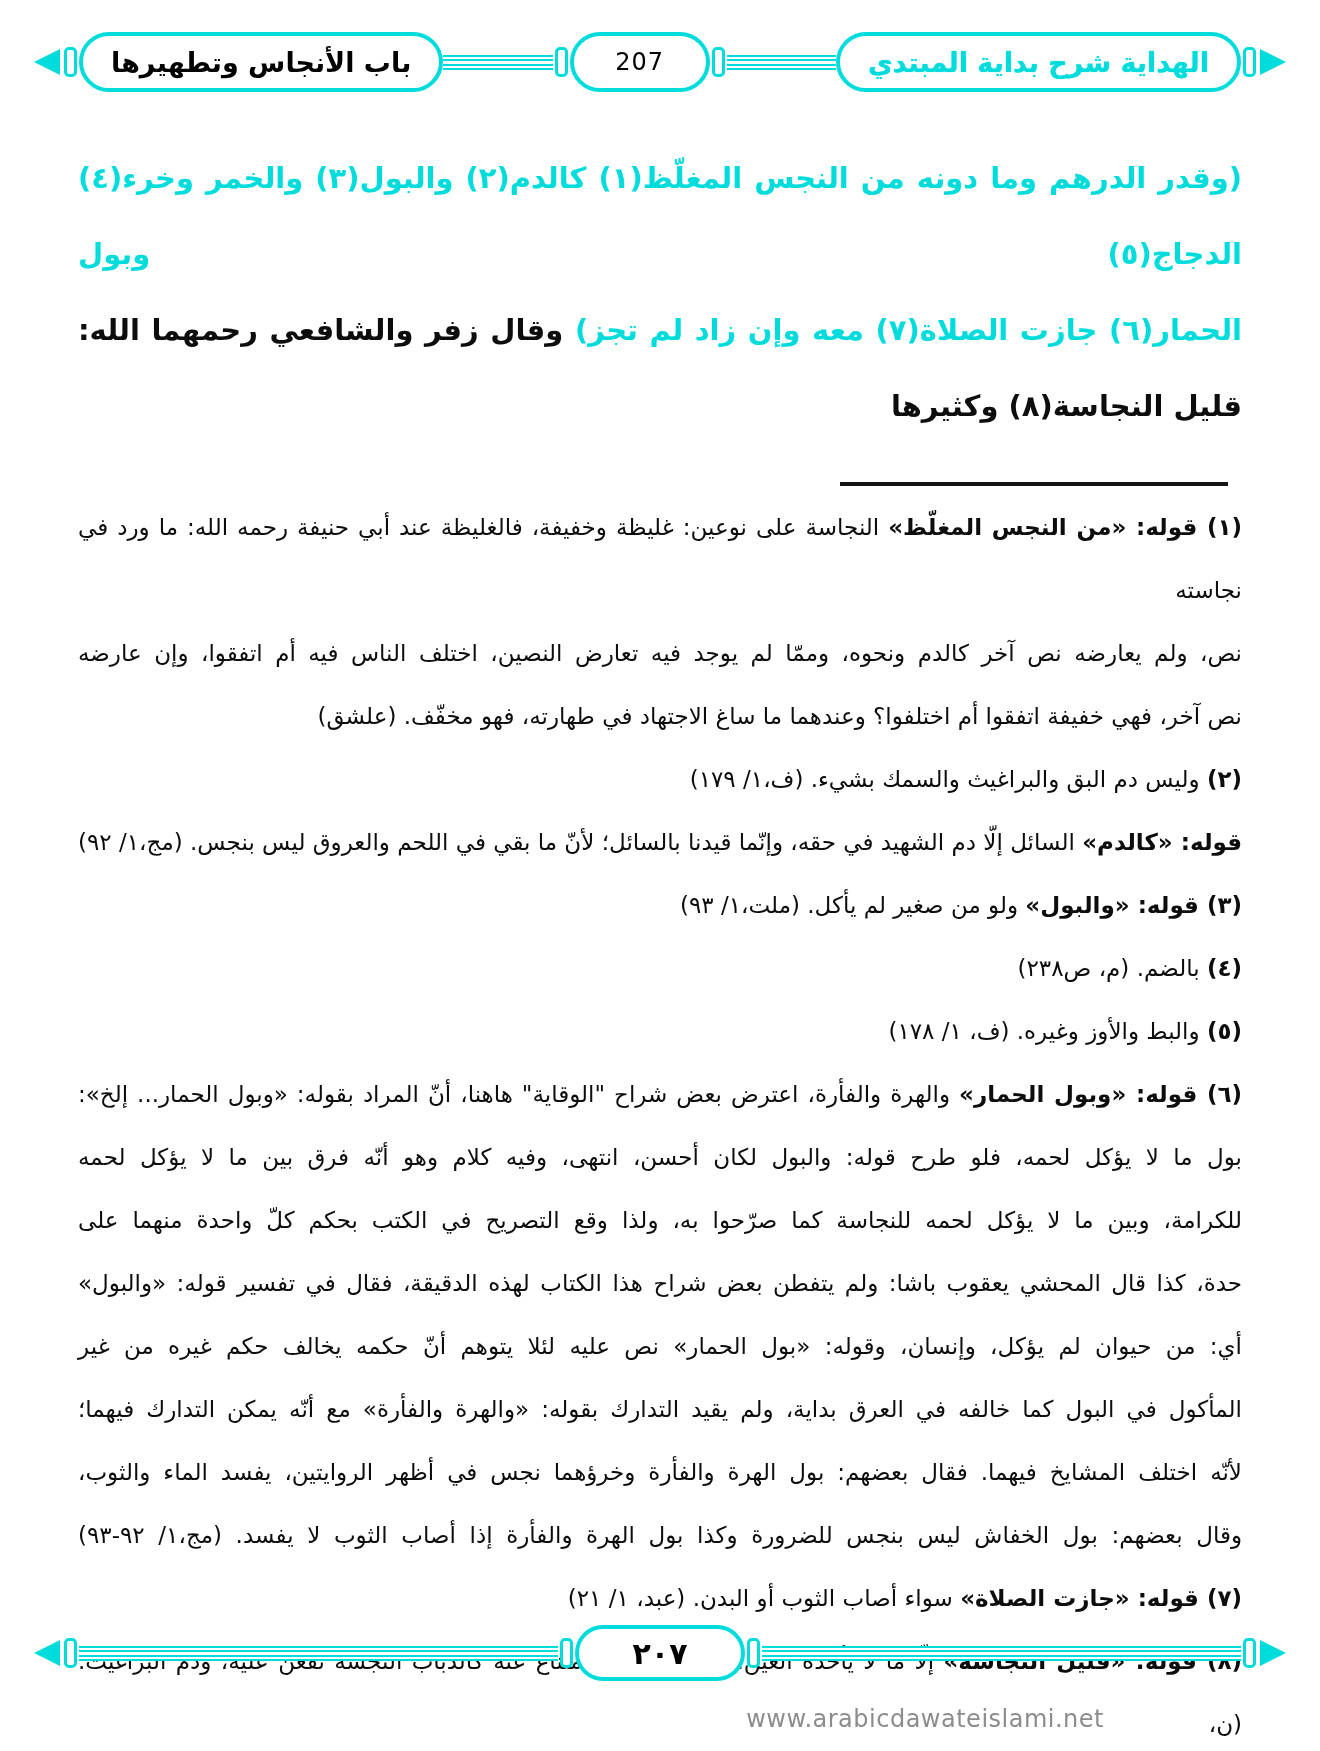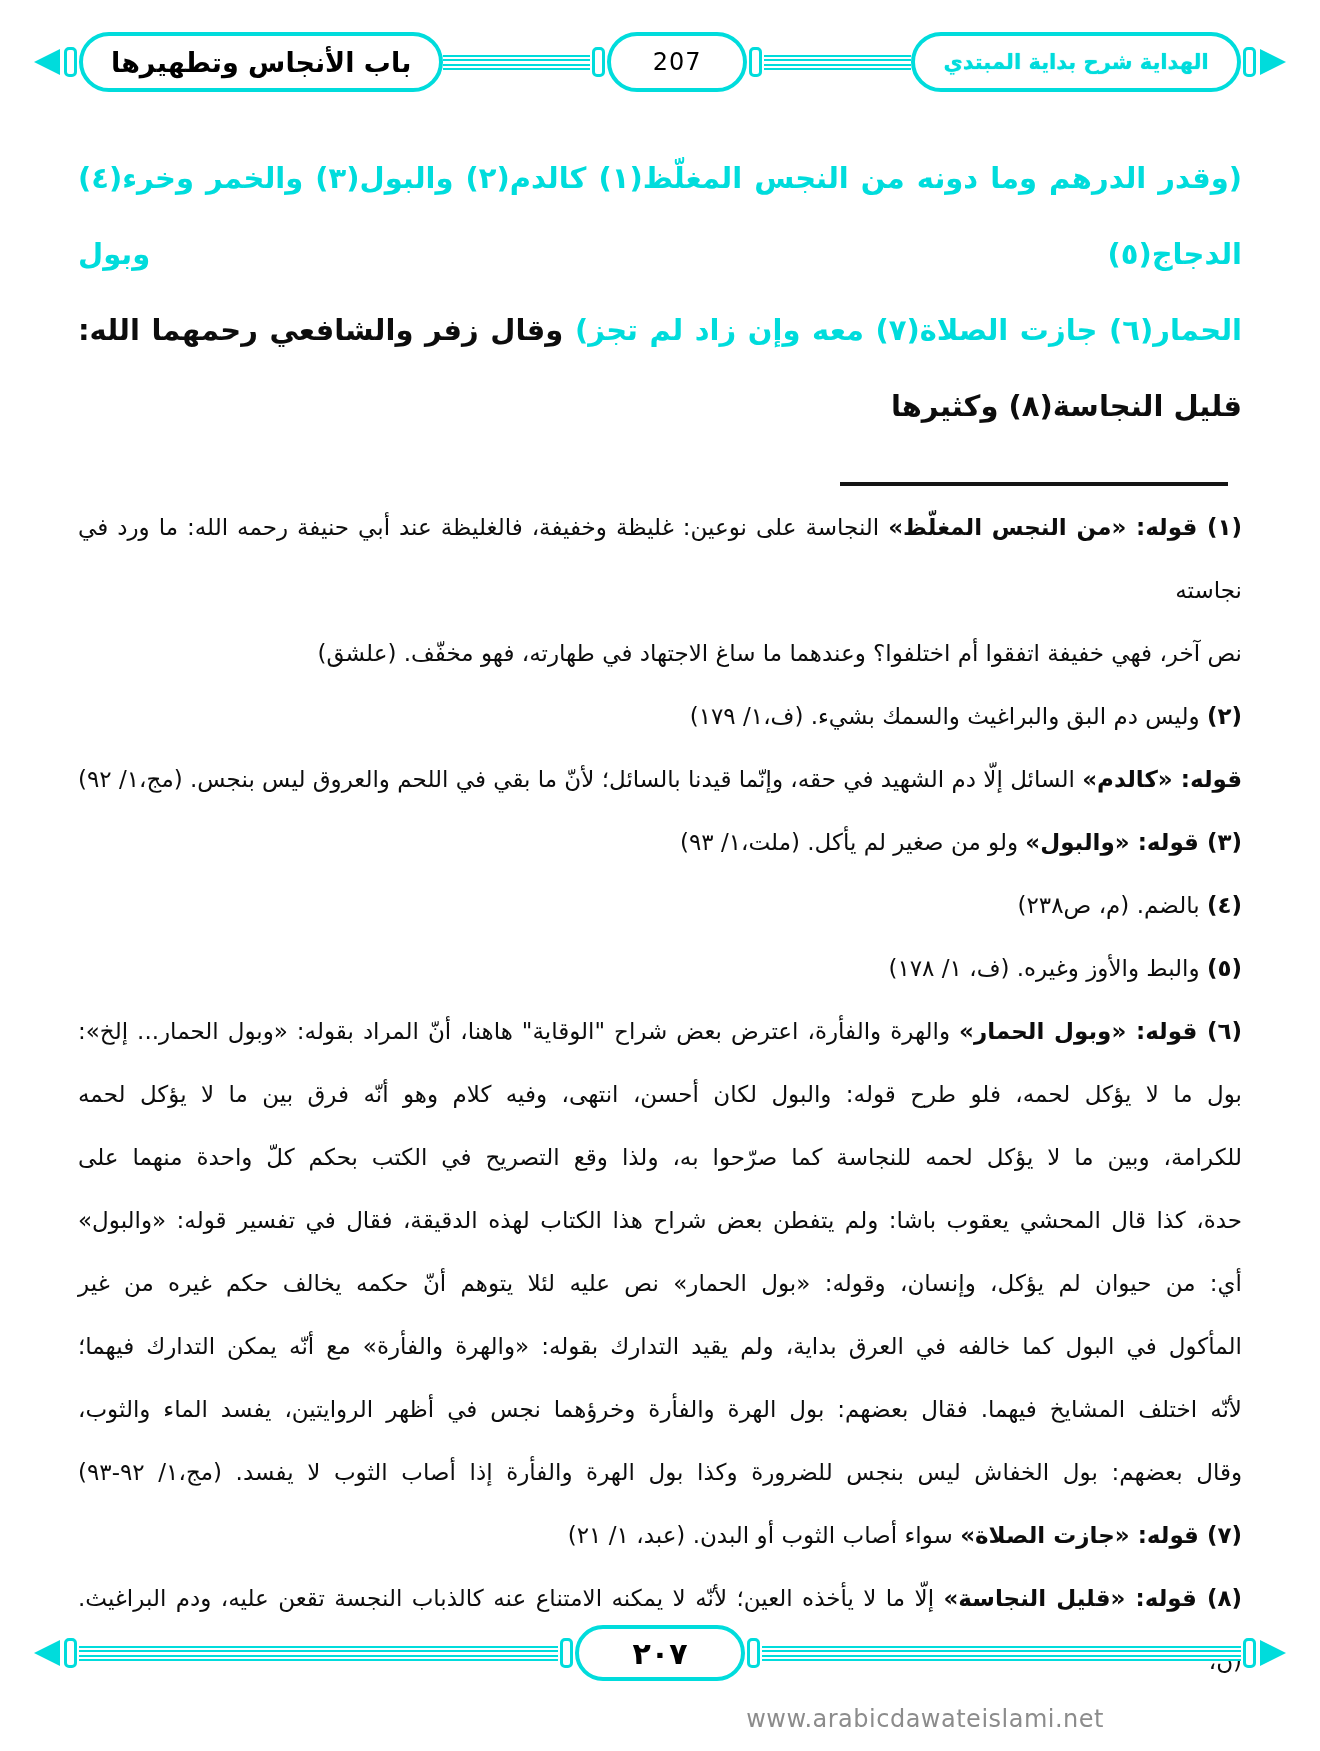--- a/index.html
+++ b/index.html
@@ -25,21 +25,21 @@
       #fff 6px 9px,
       var(--ac) 9px 11px, #fff 11px 13px, var(--ac) 13px 15px);
   }
   .capsule{
     border:4px solid var(--ac);border-radius:34px;background:#fff;
     padding:22px 28px;white-space:nowrap;display:flex;align-items:center;justify-content:center;
     height:60px;
   }
   .capsule.chapter{font-size:27px;font-weight:bold;color:#000;min-width:320px;}
   .capsule.num{font-size:24px;color:#000;min-width:140px;letter-spacing:1px;}
-  .capsule.title{min-width:330px;color:var(--ac);font-size:21px;font-weight:bold;
+  .capsule.title{min-width:330px;color:var(--ac);font-size:27px;font-weight:bold;
     text-shadow:0 0 1px currentColor;}
   .medallion{
     border:4px solid var(--ac);border-radius:30px;background:#fff;height:56px;min-width:170px;
     display:flex;align-items:center;justify-content:center;
     font-size:30px;font-weight:bold;color:#000;padding:11px 30px;
   }
   .clasp{
     flex:0 0 auto;width:13px;height:30px;border:3px solid var(--ac);
     border-radius:5px;background:#fff;margin:0 2px;
   }
@@ -98,20 +98,21 @@
 
     <div class="matn">
       <div class="mline">(وقدر الدرهم وما دونه من النجس المغلّظ(١) كالدم(٢) والبول(٣) والخمر وخرء(٤) الدجاج(٥) وبول</div>
       <div class="mline last"><span>الحمار(٦) جازت الصلاة(٧) معه وإن زاد لم تجز) </span><span class="plain">وقال زفر والشافعي رحمهما الله: قليل النجاسة(٨) وكثيرها</span></div>
     </div>
 
     <div class="fn-sep"></div>
 
     <div class="footnotes">
       <div class="fnline just"><span class="fb">(١) قوله: «من النجس المغلّظ»</span><span> النجاسة على نوعين: غليظة وخفيفة، فالغليظة عند أبي حنيفة رحمه الله: ما ورد في نجاسته</span></div>
+      <div class="fnline just"><span class="fb"></span><span>نص، ولم يعارضه نص آخر كالدم ونحوه، وممّا لم يوجد فيه تعارض النصين، اختلف الناس فيه أم اتفقوا، وإن عارضه</span></div>
       <div class="fnline"><span class="fb"></span><span>نص آخر، فهي خفيفة اتفقوا أم اختلفوا؟ وعندهما ما ساغ الاجتهاد في طهارته، فهو مخفّف. (علشق)</span></div>
       <div class="fnline"><span class="fb">(٢)</span><span> وليس دم البق والبراغيث والسمك بشيء. (ف،١/ ١٧٩)</span></div>
       <div class="fnline just"><span class="fb">قوله: «كالدم»</span><span> السائل إلّا دم الشهيد في حقه، وإنّما قيدنا بالسائل؛ لأنّ ما بقي في اللحم والعروق ليس بنجس. (مج،١/ ٩٢)</span></div>
       <div class="fnline"><span class="fb">(٣) قوله: «والبول»</span><span> ولو من صغير لم يأكل. (ملت،١/ ٩٣)</span></div>
       <div class="fnline"><span class="fb">(٤)</span><span> بالضم. (م، ص٢٣٨)</span></div>
       <div class="fnline"><span class="fb">(٥)</span><span> والبط والأوز وغيره. (ف، ١/ ١٧٨)</span></div>
       <div class="fnline just"><span class="fb">(٦) قوله: «وبول الحمار»</span><span> والهرة والفأرة، اعترض بعض شراح "الوقاية" هاهنا، أنّ المراد بقوله: «وبول الحمار... إلخ»:</span></div>
       <div class="fnline just"><span class="fb"></span><span>بول ما لا يؤكل لحمه، فلو طرح قوله: والبول لكان أحسن، انتهى، وفيه كلام وهو أنّه فرق بين ما لا يؤكل لحمه</span></div>
       <div class="fnline just"><span class="fb"></span><span>للكرامة، وبين ما لا يؤكل لحمه للنجاسة كما صرّحوا به، ولذا وقع التصريح في الكتب بحكم كلّ واحدة منهما على</span></div>
       <div class="fnline just"><span class="fb"></span><span>حدة، كذا قال المحشي يعقوب باشا: ولم يتفطن بعض شراح هذا الكتاب لهذه الدقيقة، فقال في تفسير قوله: «والبول»</span></div>

